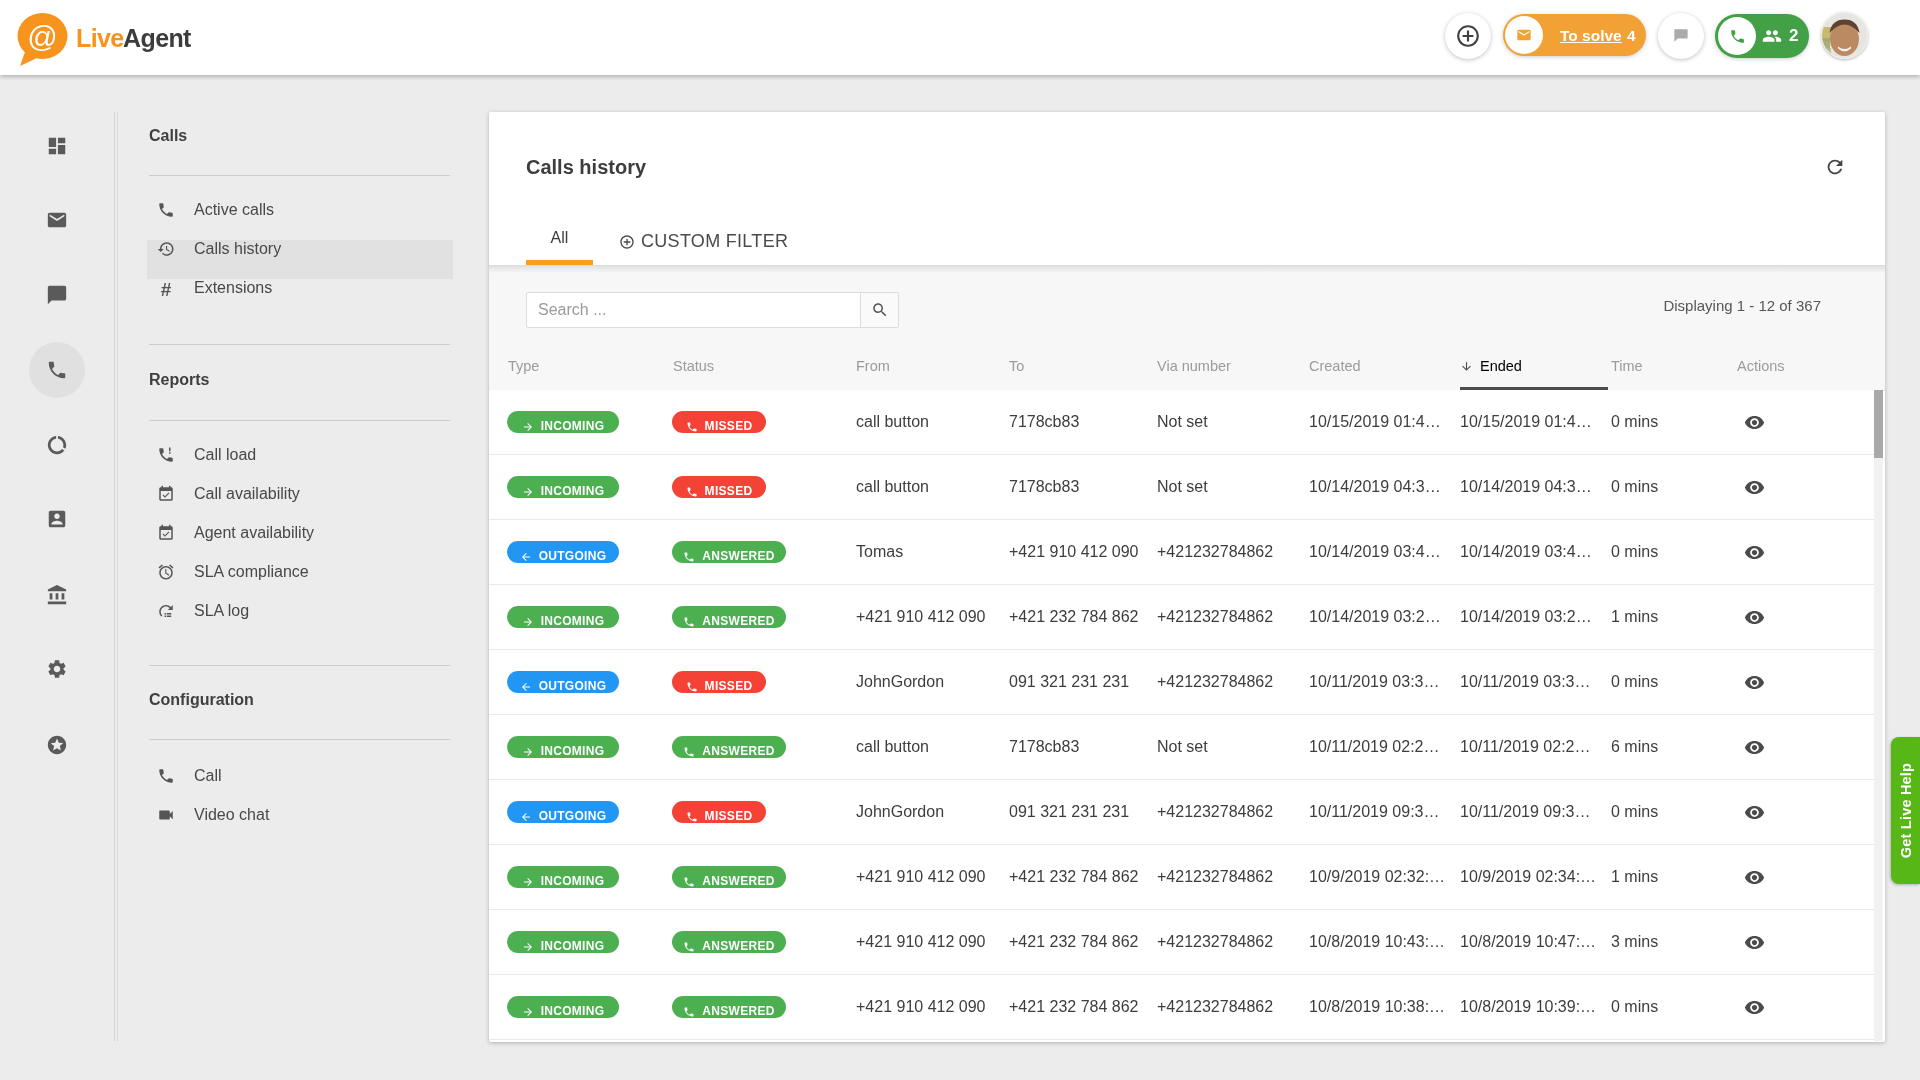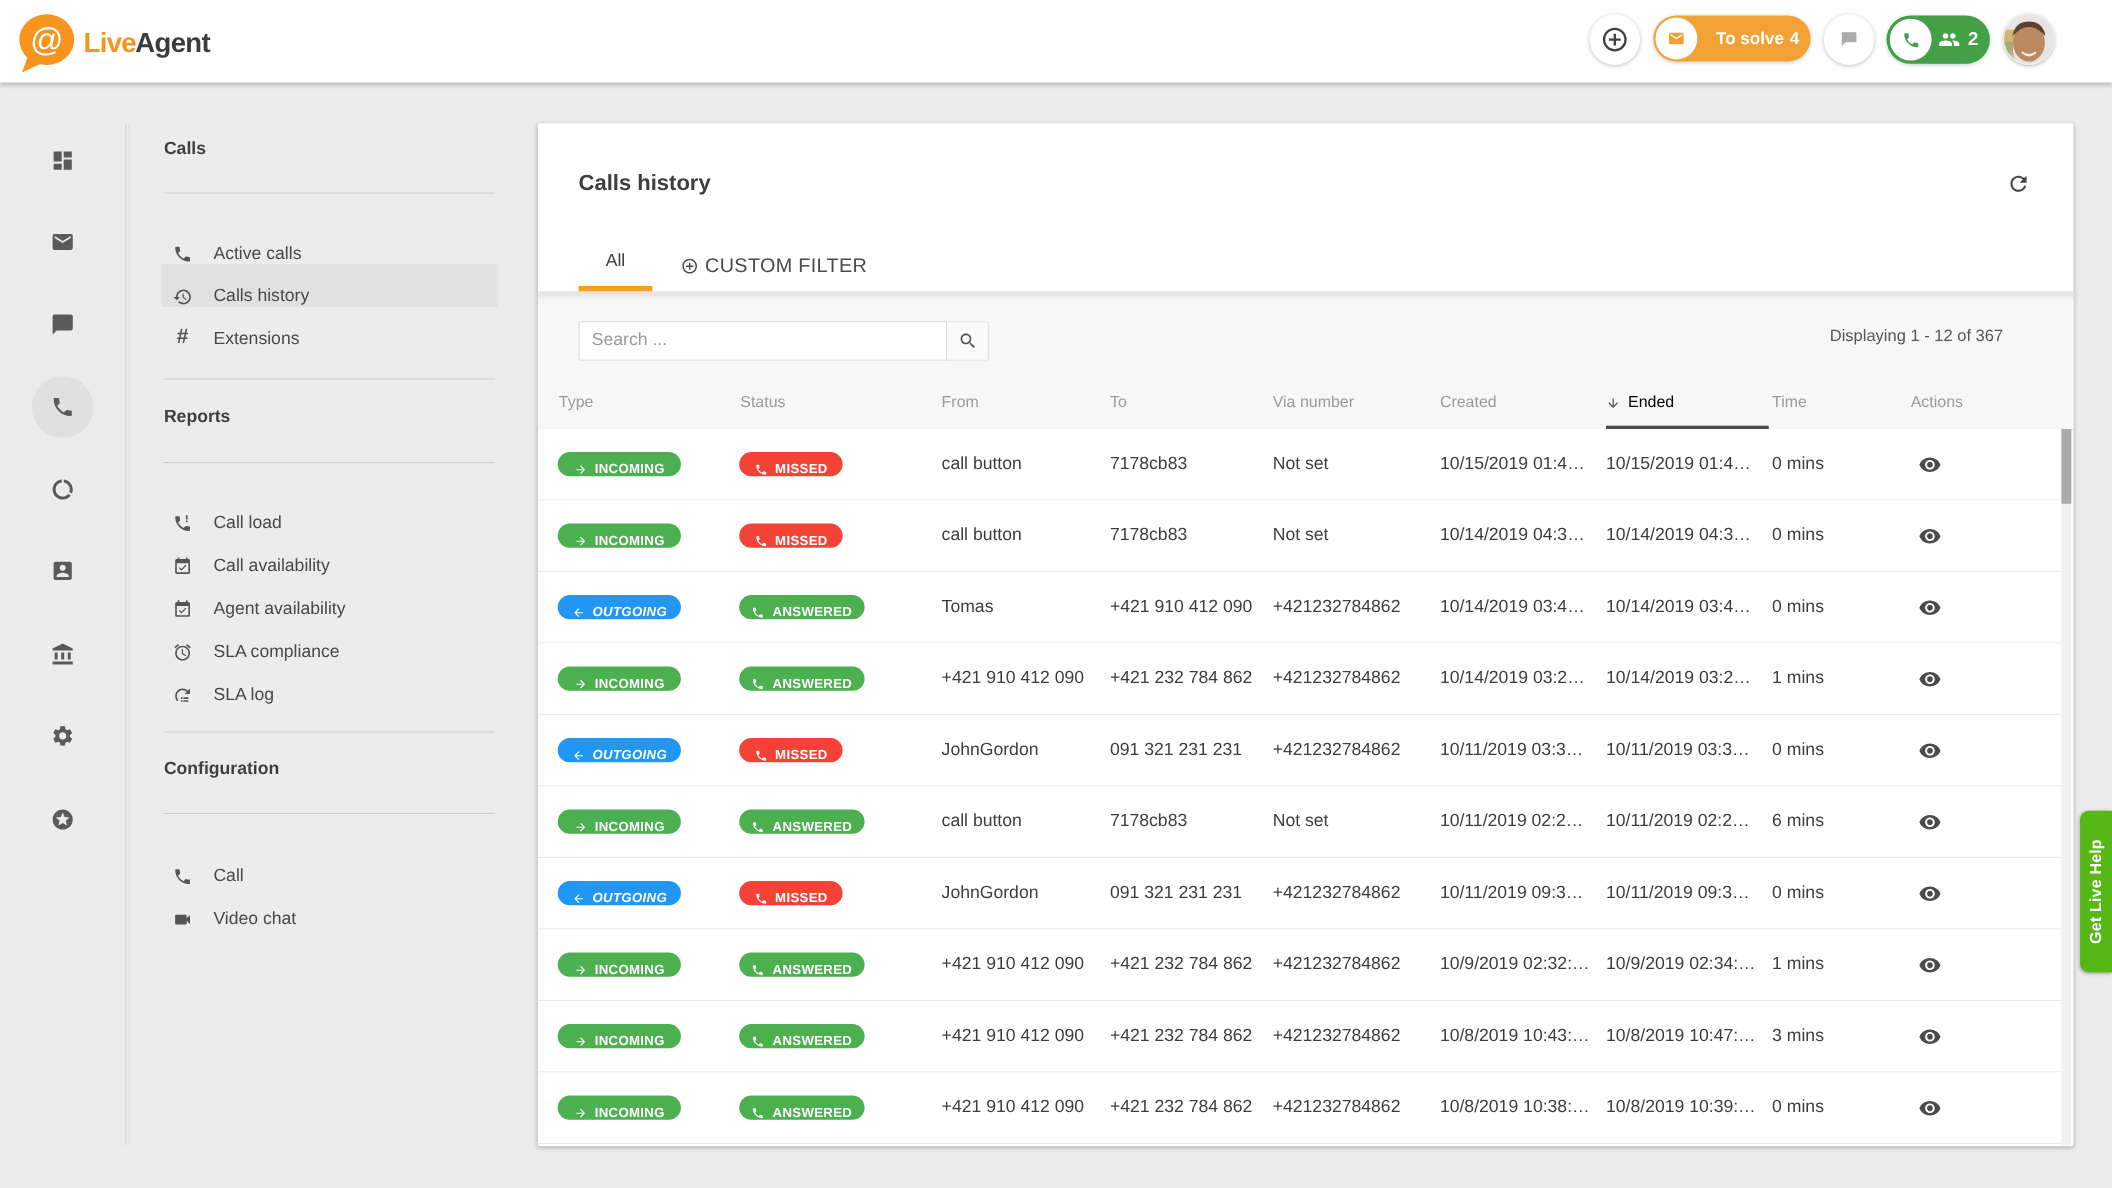--- a/index.html
+++ b/index.html
@@ -9,21 +9,21 @@
 
 #topbar { position:absolute; left:0; top:0; width:1920px; height:75px; background:#fff;
   box-shadow:0 2px 4px rgba(0,0,0,0.24); z-index:50; }
 .cbtn { position:absolute; width:46px; height:46px; border-radius:50%; background:#fff;
   box-shadow:0 1px 4px rgba(0,0,0,0.25); display:flex; align-items:center; justify-content:center; }
 #btn-plus { left:1445px; top:13px; }
 #pill-solve { position:absolute; left:1503px; top:14px; width:143px; height:42px; border-radius:21px;
   background:#f2a134; box-shadow:0 1px 4px rgba(0,0,0,0.2); }
 #pill-solve .wc { position:absolute; left:2px; top:2px; width:38px; height:38px; border-radius:50%;
   background:#fff; display:flex; align-items:center; justify-content:center; }
-#pill-solve .t1 { position:absolute; left:57px; top:13px; color:#fff; font-size:15.5px; font-weight:bold; }
+#pill-solve .t1 { position:absolute; left:57px; top:13px; color:#fff; font-size:15.5px; font-weight:bold;text-decoration:underline; }
 #pill-solve .t2 { position:absolute; left:124px; top:13px; color:#fff; font-size:15.5px; font-weight:bold; }
 #btn-chat { left:1658px; top:13px; }
 #pill-call { position:absolute; left:1715px; top:14px; width:94px; height:44px; border-radius:22px;
   background:#43a047; box-shadow:0 1px 4px rgba(0,0,0,0.2); }
 #pill-call .wc { position:absolute; left:3px; top:3px; width:38px; height:38px; border-radius:50%;
   background:#fff; display:flex; align-items:center; justify-content:center; }
 #pill-call .gi { position:absolute; left:47px; top:12px; }
 #pill-call .n { position:absolute; left:74px; top:12px; color:#fff; font-size:17px; font-weight:bold; }
 #avatar { position:absolute; left:1821px; top:12px; width:47px; height:47px; border-radius:50%;
   box-shadow:0 1px 3px rgba(0,0,0,0.3); }
@@ -33,21 +33,21 @@
 #rail > div { position:absolute; left:29px; width:56px; height:56px; border-radius:50%;
   display:flex; align-items:center; justify-content:center; }
 #rail > div.active { background:#e0e0e0; }
 #vdiv { position:absolute; left:114px; top:112px; width:4px; height:929px;
   border-left:1px solid #d3d3d3; border-right:1px solid #dadada; }
 
 
 #menu { position:absolute; left:118px; top:0; width:370px; height:940px; }
 .mhead { position:absolute; left:31px; font-size:16px; font-weight:bold; color:#3f3f3f; }
 .mhr { position:absolute; left:31px; width:301px; border-top:1px solid #ccc; }
-.mitem { position:absolute; left:29px; width:306px; height:39px; display:flex; align-items:flex-end; color:#484848; font-size:16px; }
+.mitem { position:absolute; left:29px; width:306px; height:39px; display:flex; align-items:flex-start; color:#484848; font-size:16px; }
 .mitem svg { margin-left:10px; }
 .mitem span { margin-left:19px; }
 .mitem .hash { margin-left:10px; width:18px; text-align:center; font-size:19px; font-weight:bold; color:#555; }
 .mitem .hash + span { margin-left:19px; }
 .mitem.sel { background:#e1e1e1; }
 
 
 #card { position:absolute; left:489px; top:112px; width:1396px; height:930px; background:#fff;
   box-shadow:0 1px 4px rgba(0,0,0,0.25); border-radius:2px; }
 #card h1 { position:absolute; left:37px; top:44px; font-size:20px; color:#3d3d3d; font-weight:bold; }
@@ -84,21 +84,21 @@
 #tbody { position:absolute; left:0; top:278px; width:1396px; }
 .row { position:relative; width:1385px; height:65px; border-bottom:1px solid #e9e9e9; background:#fff; }
 .c { position:absolute; top:0; height:64px; display:flex; align-items:center; font-size:16px; color:#3d3d3d; }
 .c-type { left:18px; } .c-status { left:183px; } .c-from { left:367px; } .c-to { left:520px; }
 .c-via { left:668px; } .c-created { left:820px; } .c-ended { left:971px; } .c-time { left:1122px; }
 .c-act { left:1255px; }
 .pill { height:22px; border-radius:11px; display:inline-flex; align-items:flex-end; justify-content:center;
   color:#fff; font-size:12px; font-weight:bold; letter-spacing:0.3px; }
 .pill svg { margin-right:7px; }
 .pill.green { background:#4caf50; }
-.pill.blue { background:#2196f3;font-style:italic; }
+.pill.blue { background:#2196f3; }
 .pill.red { background:#f44336; }
 
 
 #sbar { position:absolute; left:1385px; top:278px; width:9px; height:651px; background:#f1f1f1; }
 #sbar .thumb { position:absolute; left:0; top:0; width:9px; height:68px; background:#a9a9a9; }
 
 
 #glh { position:absolute; left:1891px; top:737px; width:29px; height:147px; background:#57b716;
   border-radius:8px 0 0 8px; box-shadow:-1px 1px 3px rgba(0,0,0,0.25); z-index:60; }
 #glh span { position:absolute; left:-59px; top:66px; width:147px; height:15px;

